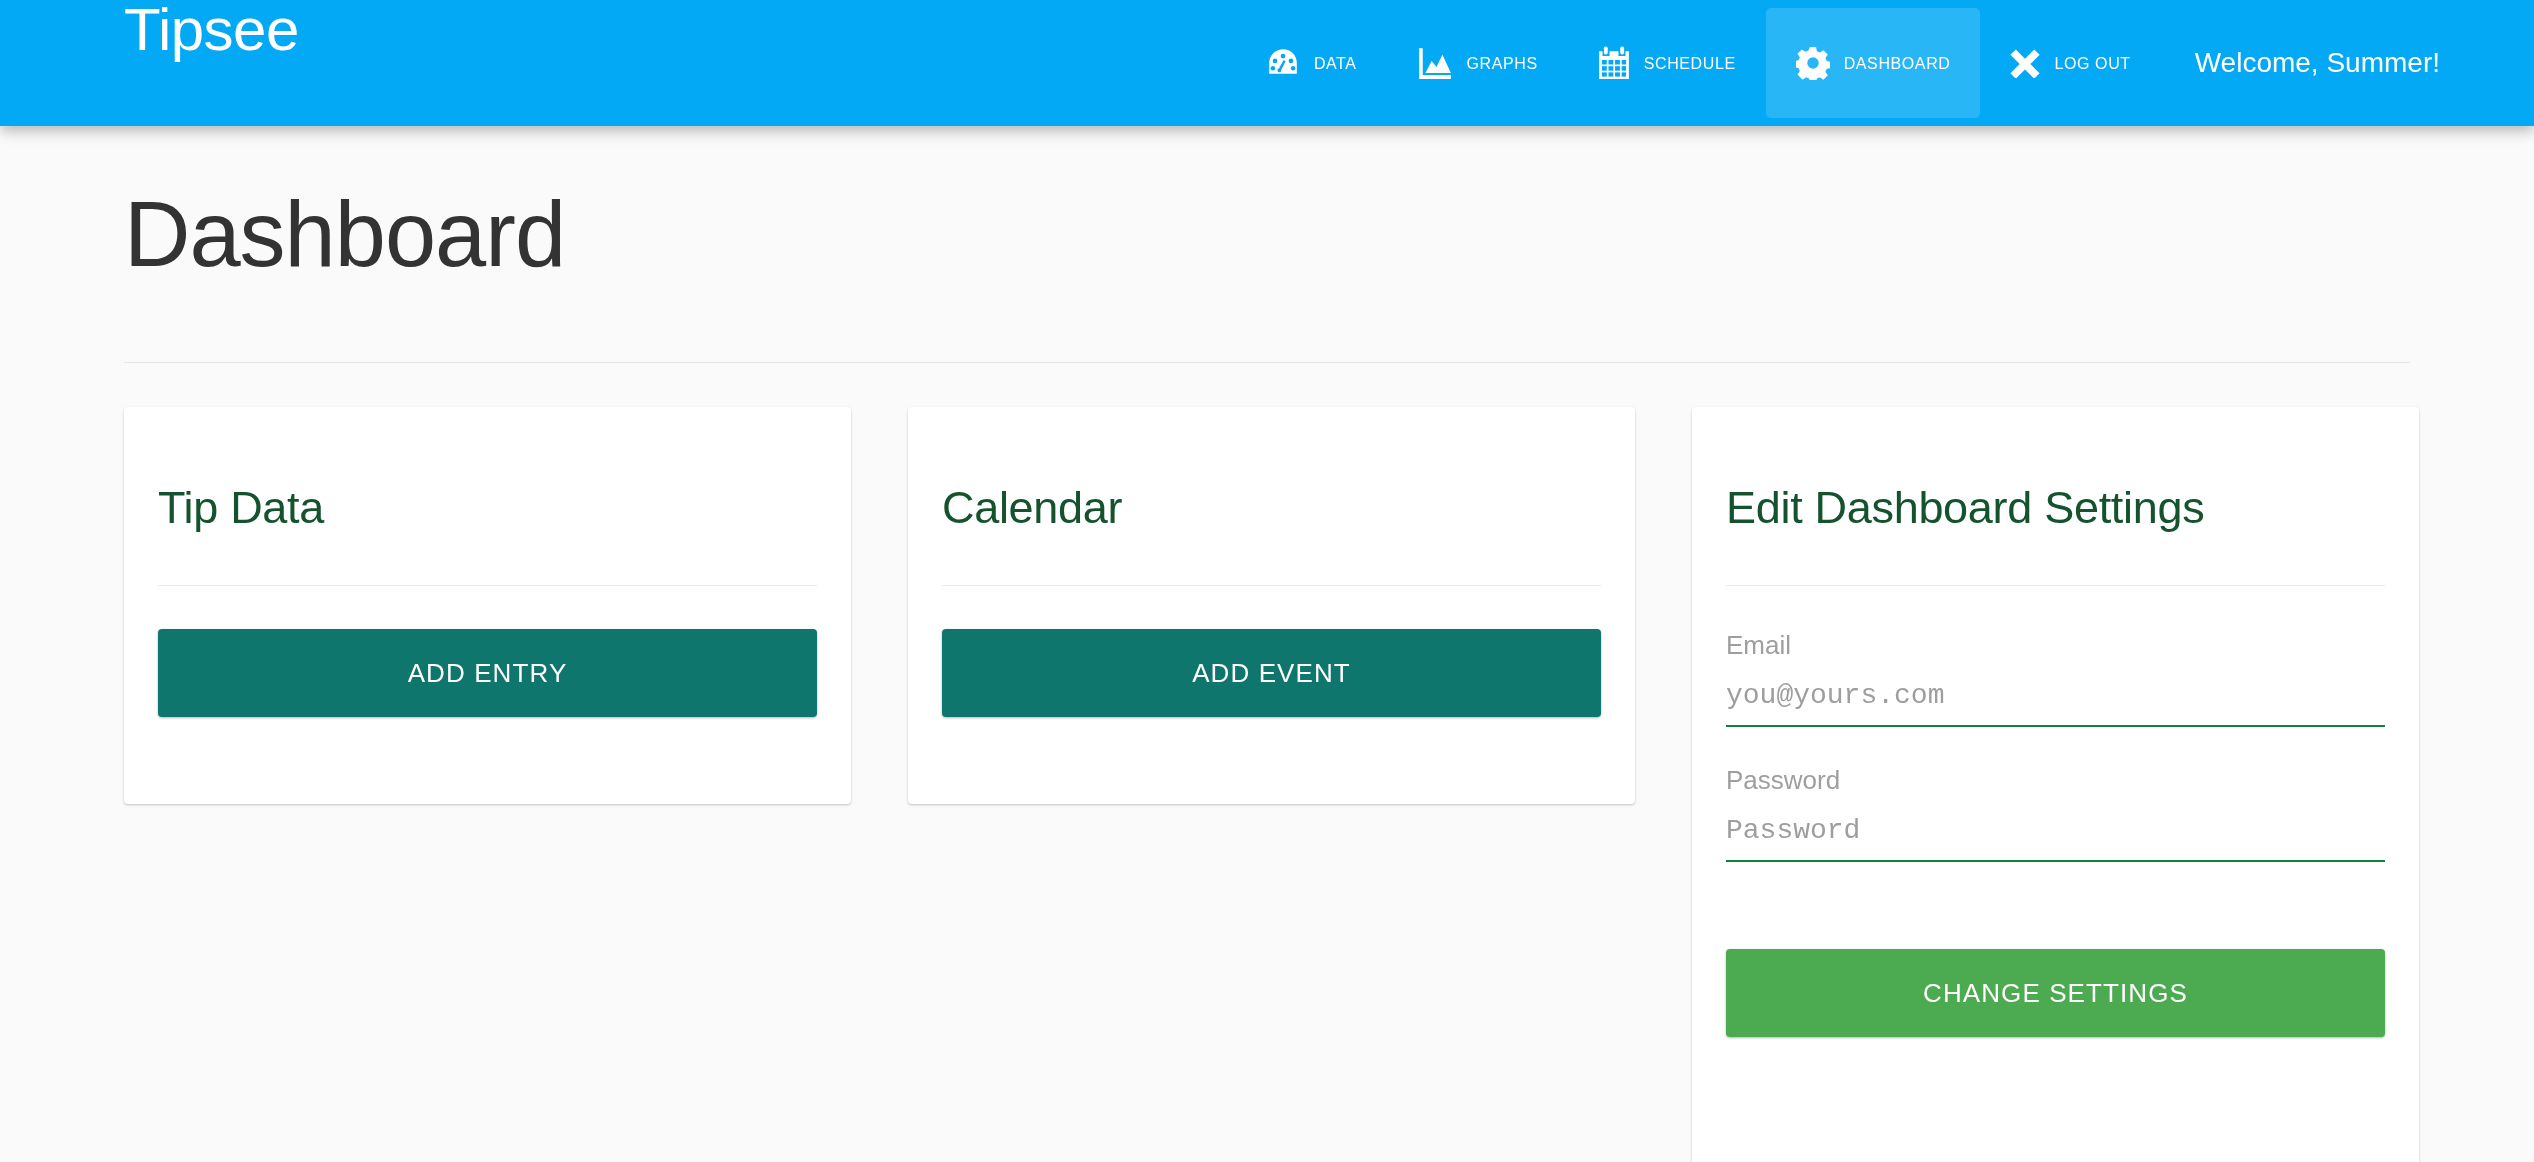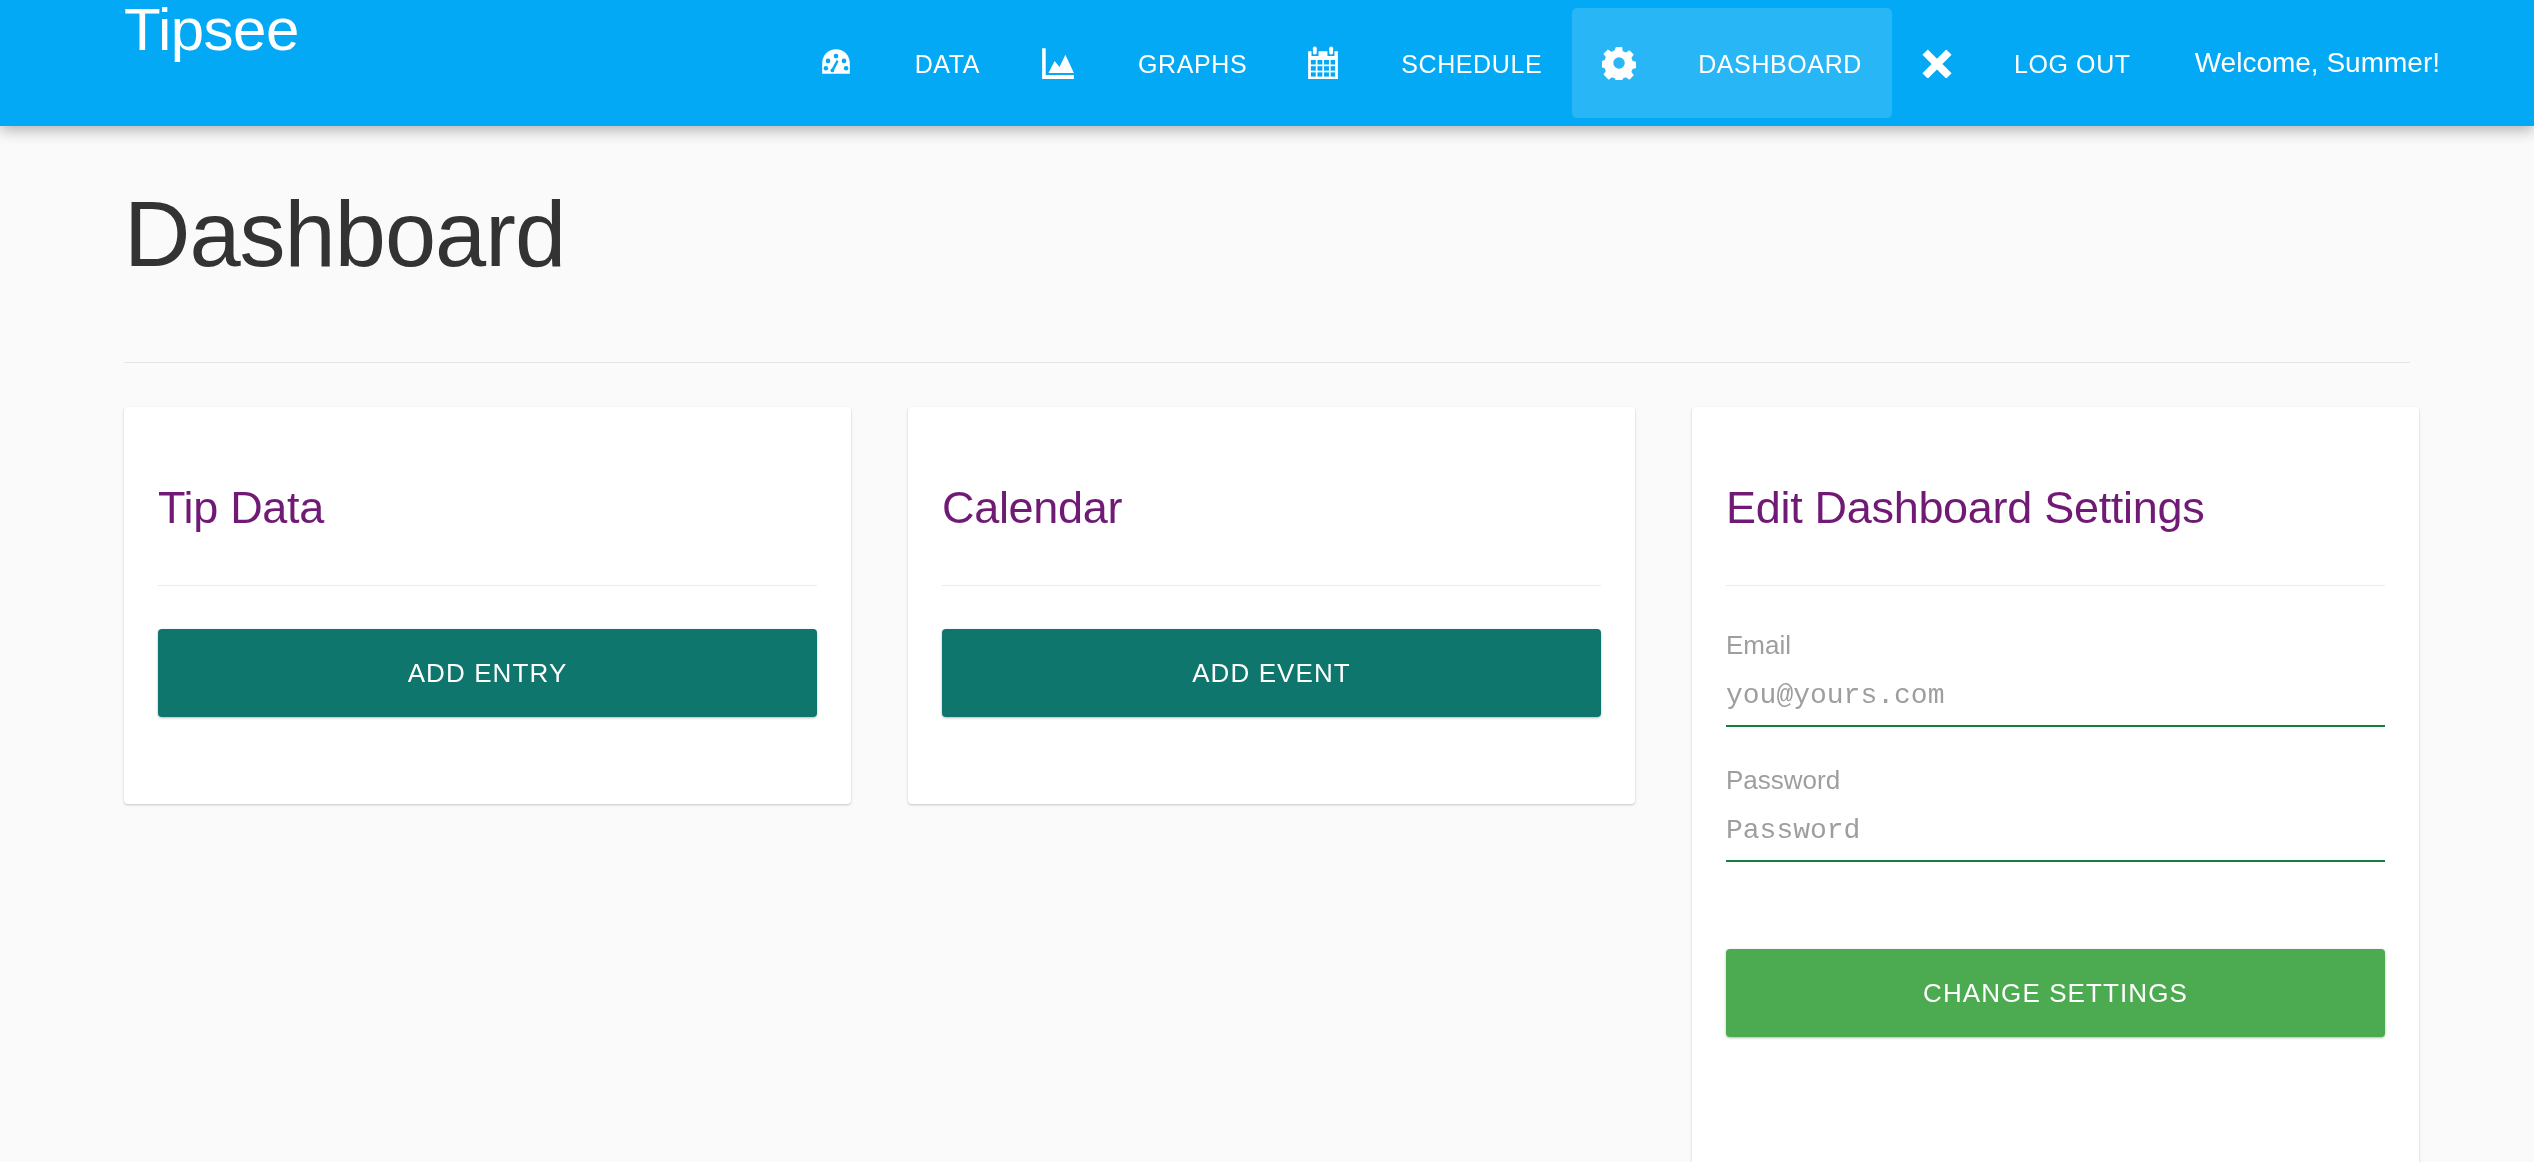--- a/index.html
+++ b/index.html
@@ -46,27 +46,26 @@
     padding: 0 30px;
     height: 110px;
     margin-top: 8px;
     color: #ffffff;
     text-decoration: none;
     cursor: pointer;
     border-radius: 5px;
   }
   .nav-item.active { background: #29b6f6; }
   .nav-label {
-    font-size: 25px;
+    font-size: 16px;
     font-weight: 400;
     letter-spacing: 0.6px;
     white-space: nowrap;
     line-height: 1;
     padding-top: 2px;
-    margin-left: 48px;
   }
   .nav-icon { display: flex; align-items: center; justify-content: center; }
   .nav-icon svg { display: block; fill: #ffffff; }
   .welcome {
     display: flex;
     align-items: center;
     padding: 0 22px 0 34px;
     color: #ffffff;
     font-size: 28px;
     font-weight: 400;
@@ -112,21 +111,21 @@
     padding: 0 34px;
     flex: 0 0 auto;
   }
   .card.c1 { width: 727px; height: 397px; }
   .card.c2 { width: 727px; height: 397px; }
   .card.c3 { width: 727px; height: 800px; }
 
   .card-title {
     font-size: 45px;
     font-weight: 300;
-    color: #701a75;
+    color: #14532d;
     line-height: 1;
     padding-top: 78px;
     letter-spacing: -0.3px;
   }
   .card-rule {
     margin-top: 55px;
     height: 1px;
     background: #ececec;
     width: 100%;
   }

